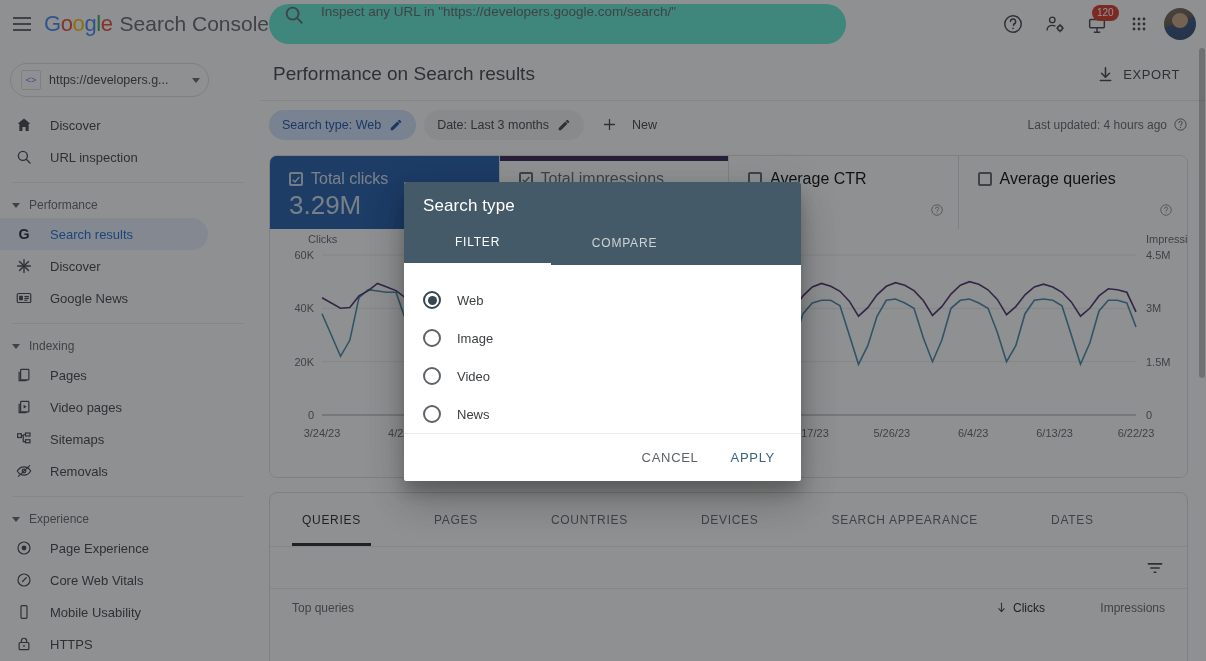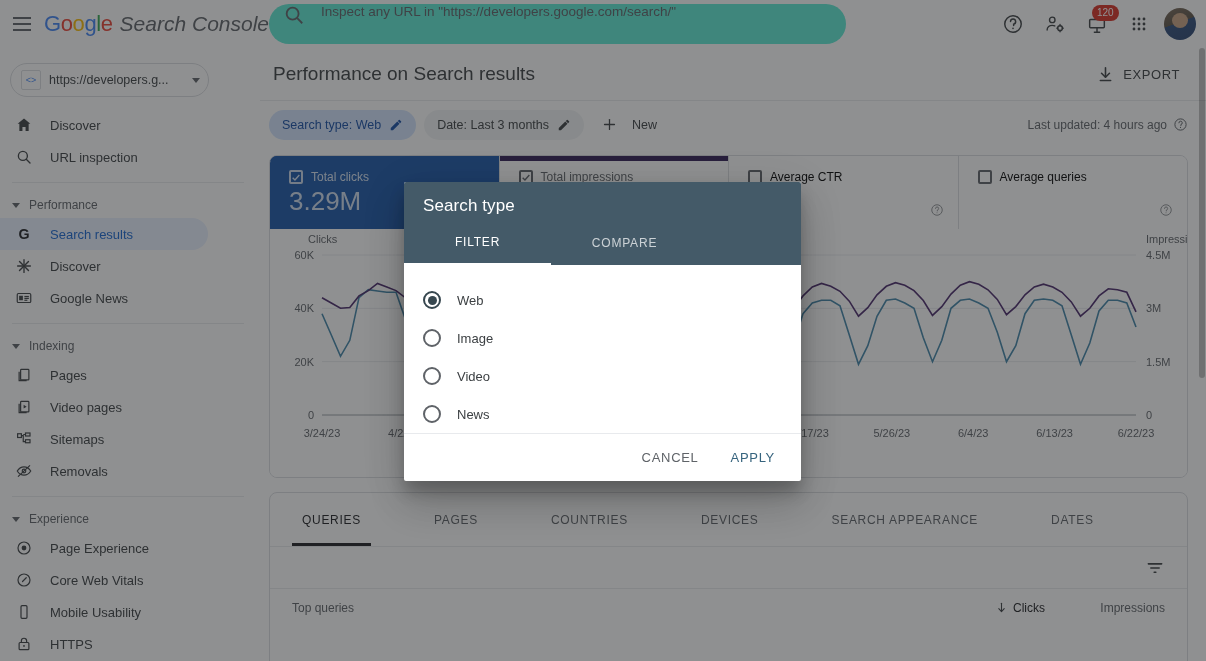--- a/index.html
+++ b/index.html
@@ -29,21 +29,21 @@
     cursor: pointer;
   }
   .hamburger span { display: block; height: 2px; width: 18px; background: #5f6368; margin: 0 auto; }
 
   .brand { display: flex; align-items: baseline; gap: 7px; white-space: nowrap; }
   .google-logo { font-size: 22px; letter-spacing: -0.4px; font-family: "Liberation Sans", sans-serif; }
   .google-logo .b { color: #4285F4; }
   .google-logo .r { color: #EA4335; }
   .google-logo .y { color: #FBBC05; }
   .google-logo .g { color: #34A853; }
-  .console-word { font-size: 21px; color: #5f6368; font-weight: 400; font-style: italic; }
+  .console-word { font-size: 21px; color: #5f6368; font-weight: 400; }
 
   .searchbar {
     position: absolute; left: 269px; top: 4px;
     width: 577px; height: 40px;
     background: #5eead4;
     border-radius: 20px;
     display: flex; align-items: flex-start;
     padding-left: 14px;
     cursor: text;
   }
@@ -172,21 +172,21 @@
     padding: 14px 0 0 19px;
     border-right: 1px solid #dadce0;
     background: #fff;
   }
   .metric:last-child { border-right: none; }
   .metric .topline { position: absolute; top: 0; left: 0; right: 0; height: 5px; }
   .metric.sel-clicks { background: #1a56a8; }
   .metric.sel-clicks .topline { background: #1a56a8; }
   .metric.sel-impr { background: #fff; }
   .metric.sel-impr .topline { background: #301d54; }
-  .metric-head { display: flex; align-items: center; gap: 8px; font-size: 12px; }
+  .metric-head { display: flex; align-items: center; gap: 8px; font-size: 16px; }
   .cbox {
     width: 14px; height: 14px; border: 2px solid #5f6368; border-radius: 2px;
     display: flex; align-items: center; justify-content: center; flex: none;
   }
   .metric.sel-clicks .cbox { border-color: #c9d7ea; }
   .metric.sel-clicks .metric-head { color: #d6e2f2; }
   .metric.sel-clicks .metric-val { color: #cfdcee; }
   .metric.sel-impr .metric-head { color: #5f6368; }
   .metric-val { font-size: 26px; color: #3c4043; margin-top: 2px; font-weight: 400; }
   .metric .qm { position: absolute; right: 14px; bottom: 8px; opacity: .7; }

